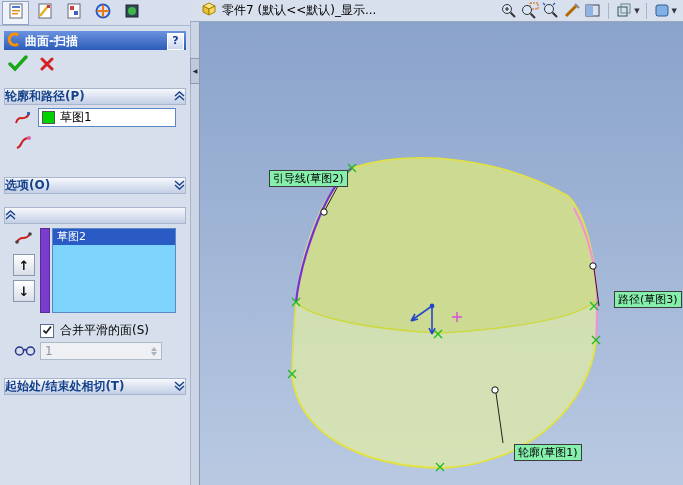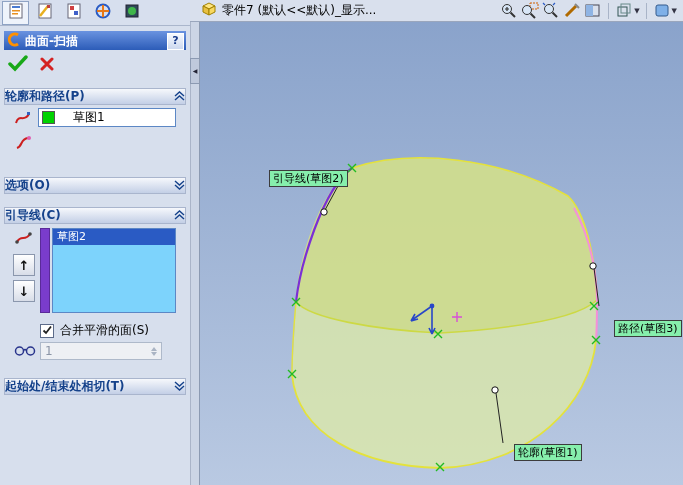--- a/index.html
+++ b/index.html
@@ -19,21 +19,21 @@
     display:flex;align-items:flex-end;padding:0 2px;box-sizing:border-box;}
   .pm-title .t{flex:1;margin-left:4px;font-size:12px;white-space:nowrap;}
   .help-btn{width:15px;height:15px;background:linear-gradient(#f6f9fe,#ccd8ef);
     border:1px solid #ffffff;color:#1a3c8c;font-size:11px;font-weight:bold;text-align:center;line-height:13px;cursor:pointer;}
   .okrow{position:absolute;left:8px;top:28px;display:flex;gap:12px;align-items:center;height:22px;}
   .grp{position:absolute;left:4px;width:182px;height:17px;box-sizing:border-box;
     background:linear-gradient(#f6f8fc,#c3cfe6);border:1px solid #a9b5cd;color:#15428b;
     font-weight:bold;font-size:12px;display:flex;align-items:center;padding:0 0;cursor:pointer;}
   .grp .lbl{flex:1;white-space:nowrap;overflow:hidden;}
   .pm-field{position:absolute;height:19px;background:#fff;border:1px solid #5c87c5;box-sizing:border-box;
-    display:flex;align-items:center;gap:18px;padding:0 3px;font-size:12px;white-space:nowrap;overflow:hidden;}
+    display:flex;align-items:center;gap:5px;padding:0 3px;font-size:12px;white-space:nowrap;overflow:hidden;}
   .swatch{width:11px;height:11px;border:1px solid #555;flex:none;}
   .row-icon{position:absolute;width:18px;height:16px;}
   .arrow-btn{position:absolute;width:22px;height:22px;box-sizing:border-box;border:1px solid #8b97ad;
     background:linear-gradient(#ffffff,#d8dde8);font-size:13px;font-weight:bold;color:#111;
     display:flex;align-items:center;justify-content:center;cursor:pointer;}
   .colorbar{position:absolute;left:40px;top:202px;width:10px;height:85px;background:#7a3ccc;border:1px solid #5a2a99;box-sizing:border-box;}
   .listbox{position:absolute;left:52px;top:202px;width:124px;height:85px;background:#7dd3fc;
     border:1px solid #5c87c5;box-sizing:border-box;}
   .listrow{height:16px;line-height:16px;font-size:11px;padding-left:4px;}
   .listrow.selected{background:#2a5bc4;color:#fff;}
@@ -180,21 +180,20 @@
       <span class="lbl">选项(O)</span>
       <span>
         <svg width="11" height="10" fill="none" stroke="#15428b" stroke-width="1.4">
             <polyline points="1,1 5.5,5 10,1"></polyline>
             <polyline points="1,5 5.5,9 10,5"></polyline>
           </svg>
       </span>
     </div>
 
     <div class="grp" style="top:181px;">
-      <span class="lbl">引导线(C)</span>
       <span>
         <svg width="11" height="10" fill="none" stroke="#15428b" stroke-width="1.4">
             <polyline points="1,5 5.5,1 10,5"></polyline>
             <polyline points="1,9 5.5,5 10,9"></polyline>
           </svg>
       </span>
     </div>
 
     <span class="row-icon" style="left:15px;top:204px;">
       <svg width="18" height="16">
@@ -361,16 +360,16 @@
         <path d="M399,284 L394,246"></path>
         <path d="M303,421 L296,371"></path>
       </g>
       <circle cx="124" cy="190" r="3.2" fill="#fff" stroke="#111"></circle>
       <circle cx="393" cy="244" r="3.2" fill="#fff" stroke="#111"></circle>
       <circle cx="295" cy="368" r="3.2" fill="#fff" stroke="#111"></circle>
     </svg>
   </div>
 
   <div class="callout" style="left:252px;top:170px;">引导线(草图2)</div>
-  <div class="callout" style="left:597px;top:320px;">路径(草图3)</div>
+  <div class="callout" style="left:597px;top:291px;">路径(草图3)</div>
   <div class="callout" style="left:497px;top:444px;">轮廓(草图1)</div>
 
 </div>
 
 </body></html>

